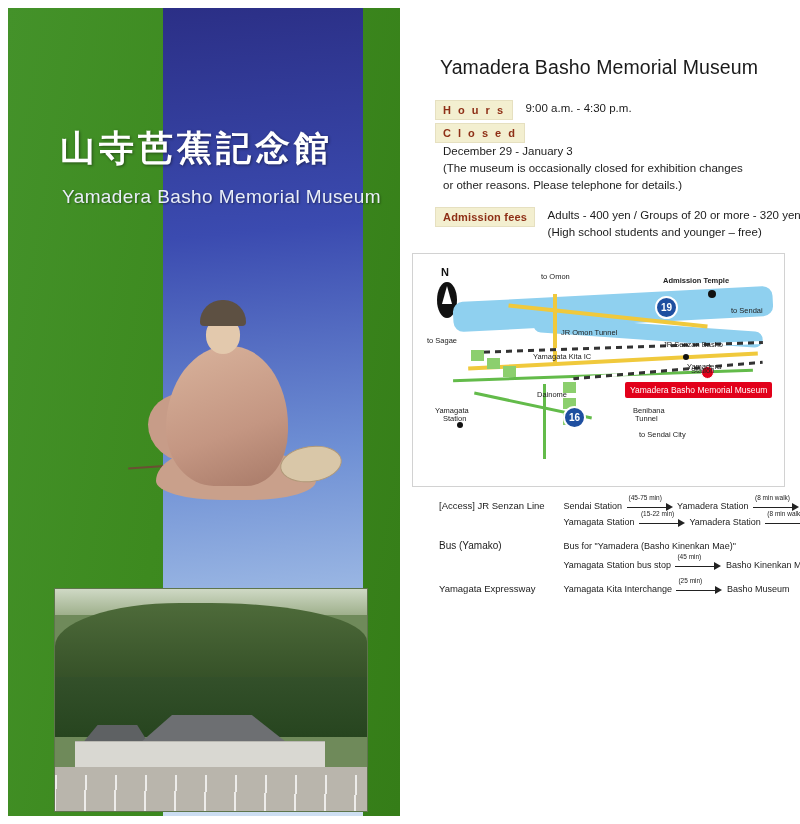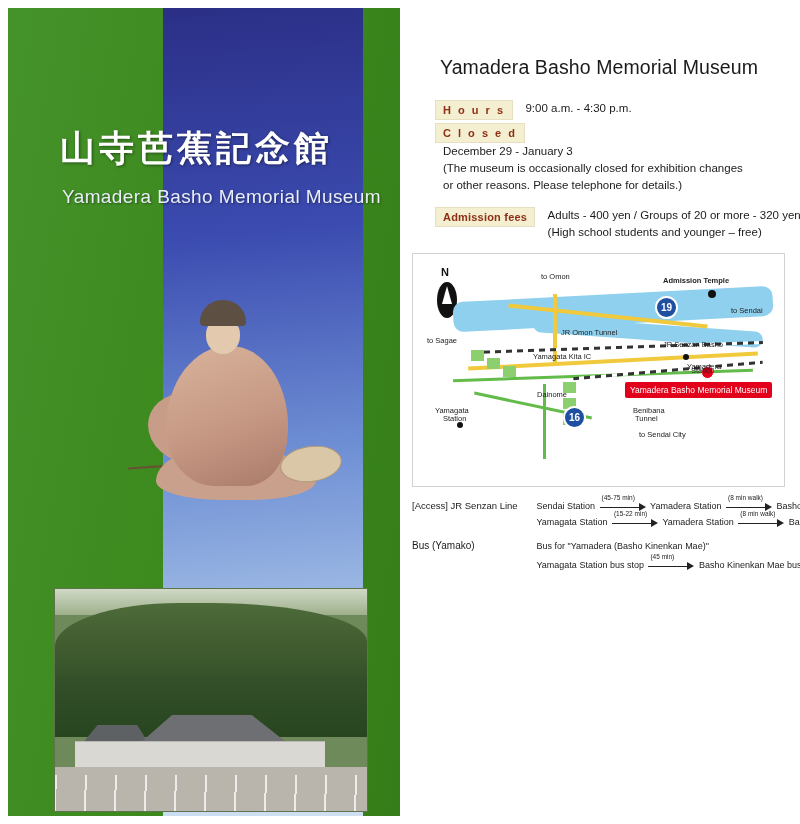--- a/index.html
+++ b/index.html
@@ -319,20 +319,21 @@
     left: 8px;
     top: 492px;
     width: 376px;
     font-size: 9px;
     color: #1b1b1b;
   }
   .access .ar-row {
     position: relative;
     height: 17px;
     white-space: nowrap;
+    margin-left: 27px;
   }
   .access .mode {
     display: inline-block;
     width: 122px;
     font-size: 9.5px;
   }
   .arrowseq { display: inline-block; }
   .seg { display: inline-block; }
   .arr {
     display: inline-block;
@@ -547,20 +548,31 @@
         <span class="arrowseq">
           <span class="seg">Yamagata Station bus stop</span>
           <span class="arr">
             <span class="cap">(45 min)</span>
             <span class="line"></span><span class="head"></span>
           </span>
           <span class="seg">Basho Kinenkan Mae bus stop</span>
         </span>
       </div>
 
+      <div class="ar-row" style="margin-top:6px;">
+        <span class="mode" style="font-size:9.5px;">Yamagata Expressway</span>
+        <span class="arrowseq">
+          <span class="seg">Yamagata Kita Interchange</span>
+          <span class="arr">
+            <span class="cap">(25 min)</span>
+            <span class="line"></span><span class="head"></span>
+          </span>
+          <span class="seg">Basho Museum</span>
+        </span>
+      </div>
     </div>
 
     <div class="footer">
       <div class="line1">〒999-3301　山形市大字山寺字南院4223</div>
       <div class="line2">4223 Nan-in, Yamadera, Yamagata city</div>
       <div class="line3">TEL (023) 695－2221　FAX (023) 695－2552</div>
       <div class="line4">http://www.city.yamagata.yamagata.jp/yamadera-basho/</div>
     </div>
 
   </div>

